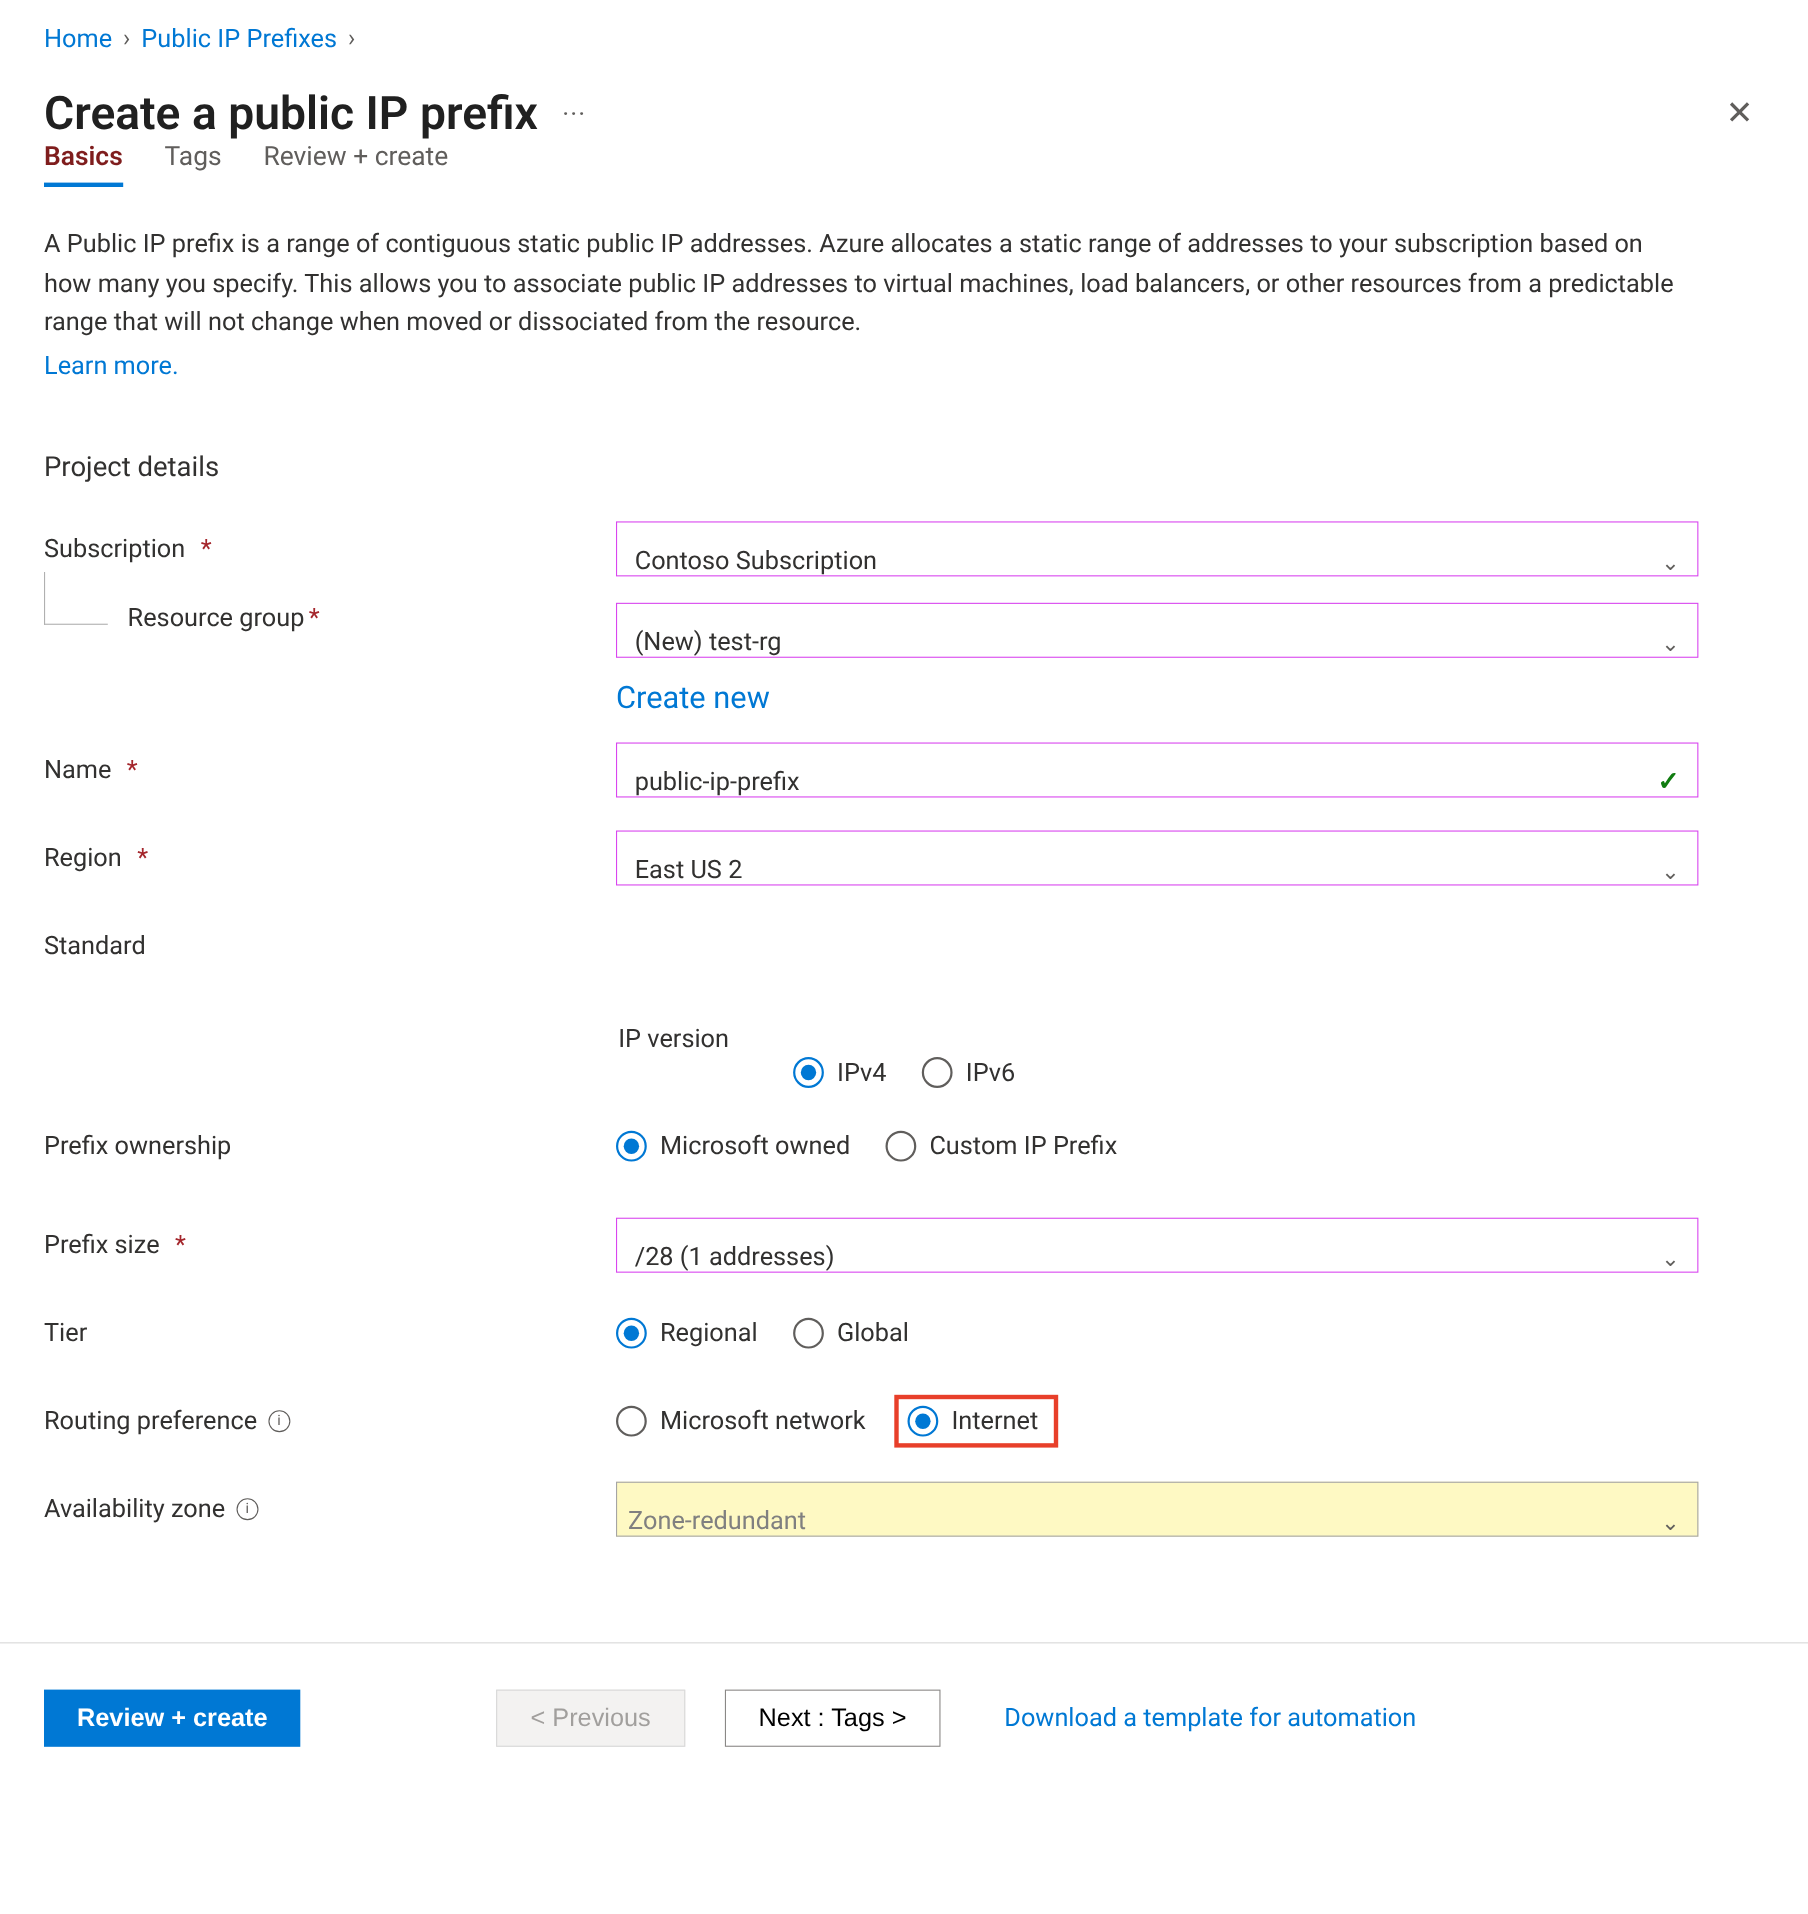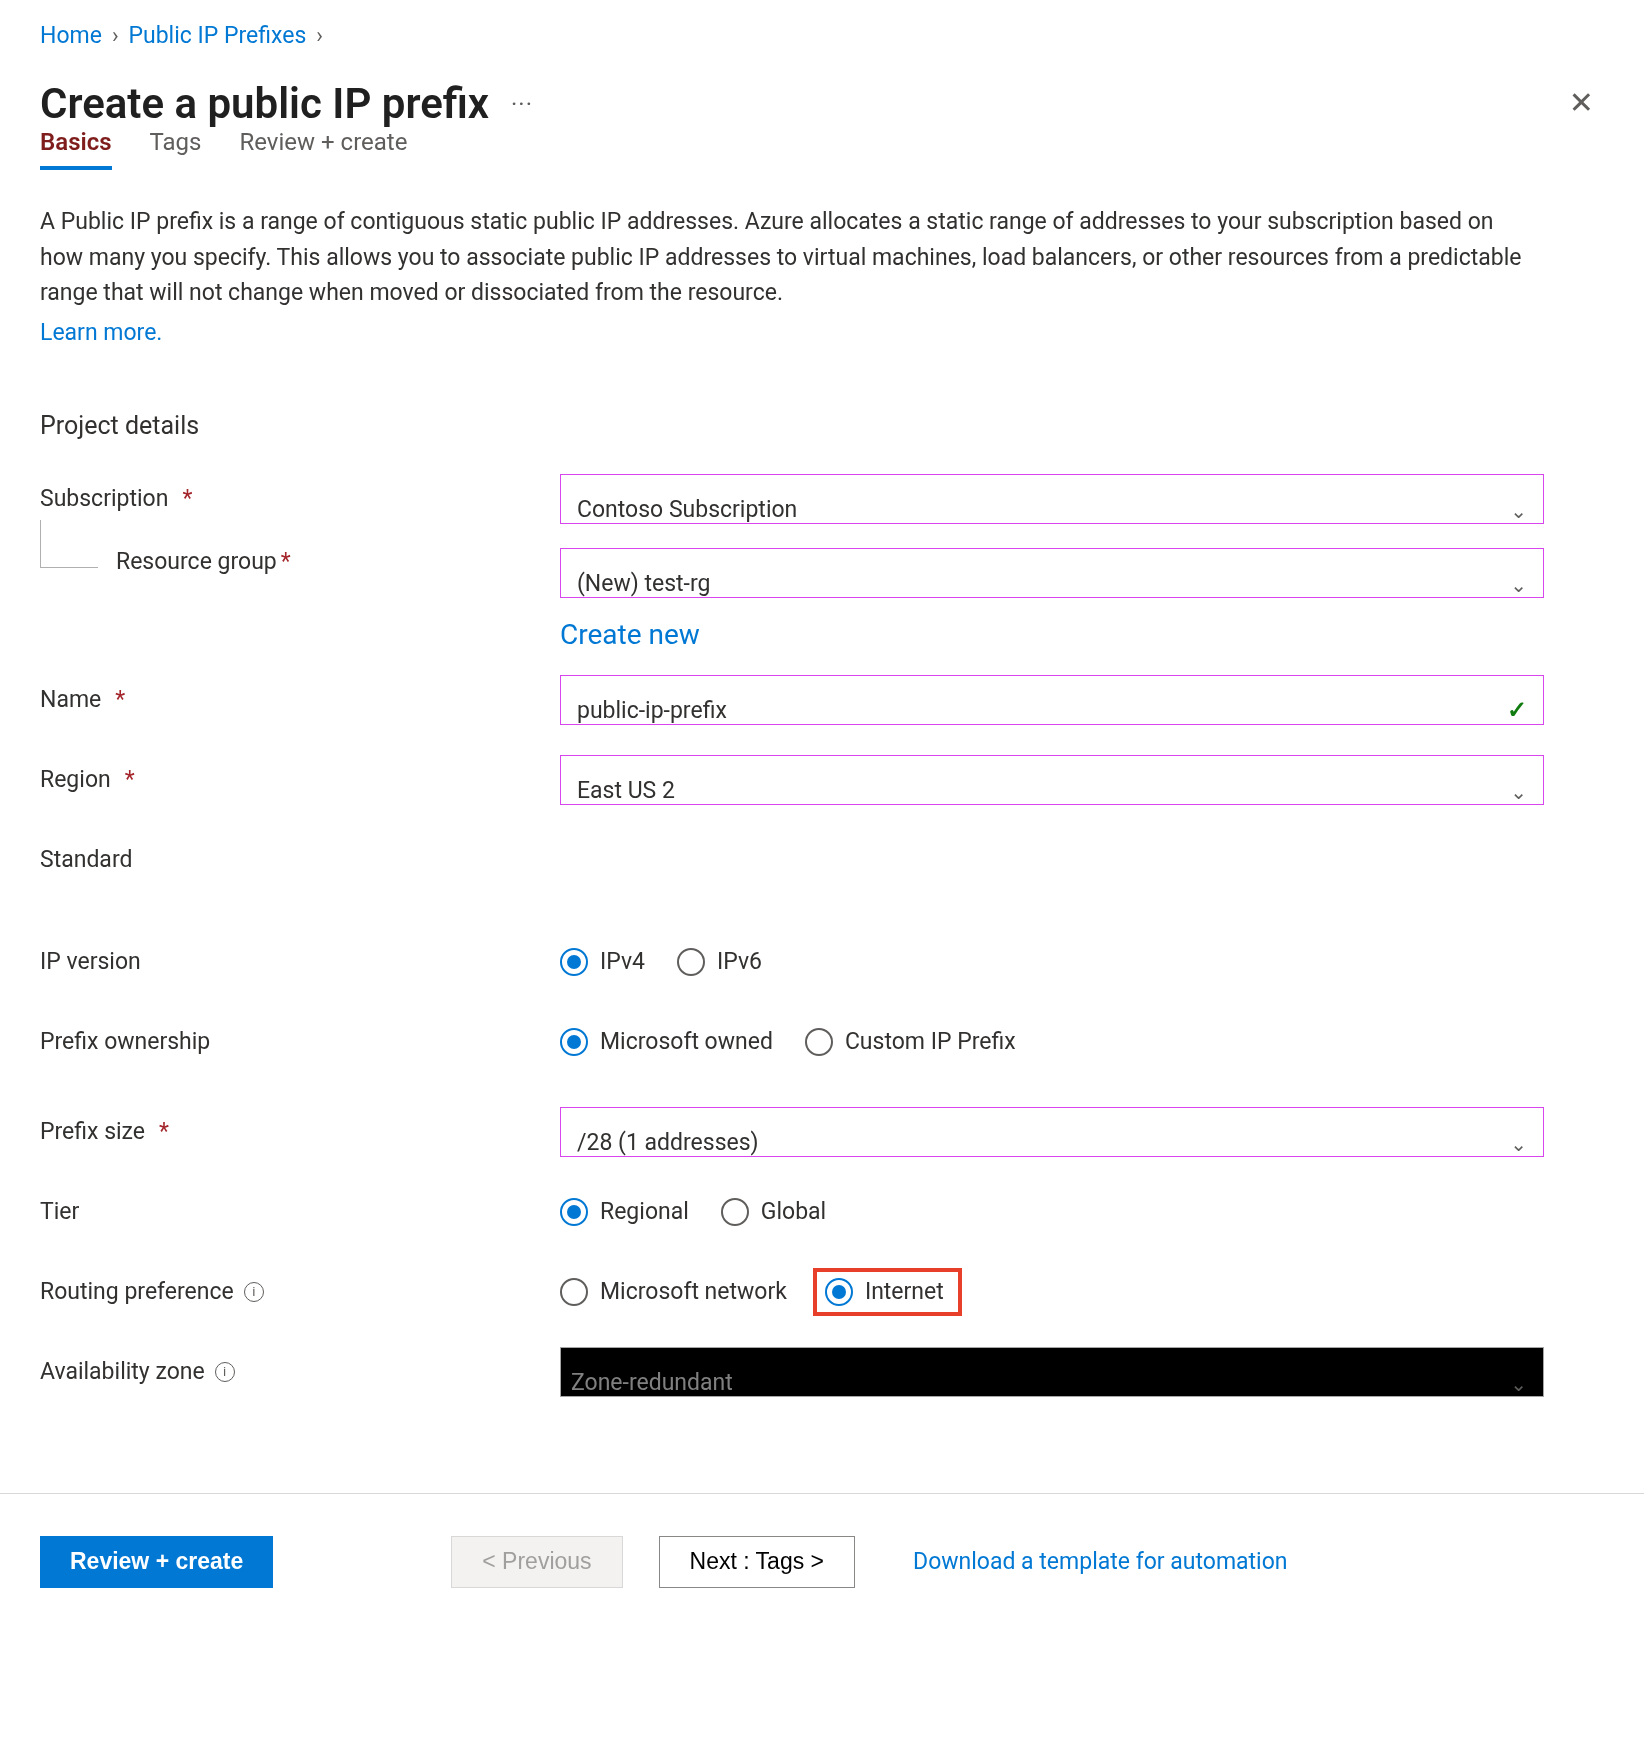--- a/index.html
+++ b/index.html
@@ -20,21 +20,21 @@
   .desc a { display: block; margin-top: 4px; }
   .section-title { font-size: 25px; font-weight: 400; color: #323130; margin-top: 60px; margin-bottom: 28px; }
   .form-row { display: flex; align-items: center; min-height: 62px; margin-bottom: 18px; }
   .form-label-col { width: 520px; display: flex; align-items: center; font-size: 23px; color: #323130; gap: 10px; }
   .indent { display:flex; align-items:center; }
   .indent-line { width:58px; height:48px; border-left:1.5px solid #b0b0b0; border-bottom:1.5px solid #b0b0b0; margin-right:18px; margin-top:-34px; }
   .req { color: #a4262c; margin-left: 4px; }
   .info-icon { width: 20px; height: 20px; border: 1.5px solid #605e5c; border-radius: 50%; display: inline-flex; align-items: center; justify-content: center; font-size: 13px; color: #605e5c; }
   .form-control-col { flex: 1; max-width: 984px; display:flex; align-items:center; gap:14px; }
   .select, .textbox { width: 100%; height: 50px; border: 1px solid #d946ef; font-size: 23px; padding: 0 16px; background: #fff; display: flex; align-items: flex-end; justify-content: space-between; cursor: pointer; }
-  .select.disabled { background: #000000; color: #808080; border-color:#a5a5a5;padding-left:10px; }
+  .select.disabled { background: #fef9c3; color: #808080; border-color:#a5a5a5;padding-left:10px; }
   .select .chev-down { font-size: 20px; color: #605e5c; }
   .textbox { cursor: text; justify-content: flex-start; }
   .textbox .check { margin-left: auto; color: #107c10; font-size: 24px; font-weight: bold; }
   .static-val { font-size: 23px; color: #323130; }
   .radio-group { display: flex; align-items: center; gap: 32px; }
   .radio { display: flex; align-items: center; gap: 12px; font-size: 23px; cursor: pointer; }
   .radio .circle { width: 28px; height: 28px; border: 2px solid #605e5c; border-radius: 50%; display: inline-flex; align-items: center; justify-content: center; }
   .radio.selected .circle { border-color: #0078d4; }
   .radio.selected .circle::after { content: ""; width: 14px; height: 14px; background: #0078d4; border-radius: 50%; }
   .highlight-box { border: 4px solid #e83f2a; padding: 6px 14px 6px 8px; margin-left:-6px; }
@@ -135,21 +135,21 @@
       </div>
     </div>
   </div>
 
   <div class="form-row">
     <div class="form-control-col">
       <span class="static-val">Standard</span>
     </div>
   </div>
 
-  <div class="form-row" style="margin-top:40px;">
+  <div class="form-row" style="margin-top:40px;flex-direction:column;">
     <div class="form-label-col">
       <span>IP version</span>
     </div>
     <div class="form-control-col">
       <div class="radio-group">
         <label class="radio selected">
             <span class="circle"></span>
             <span>IPv4</span>
           </label>
         <label class="radio">

